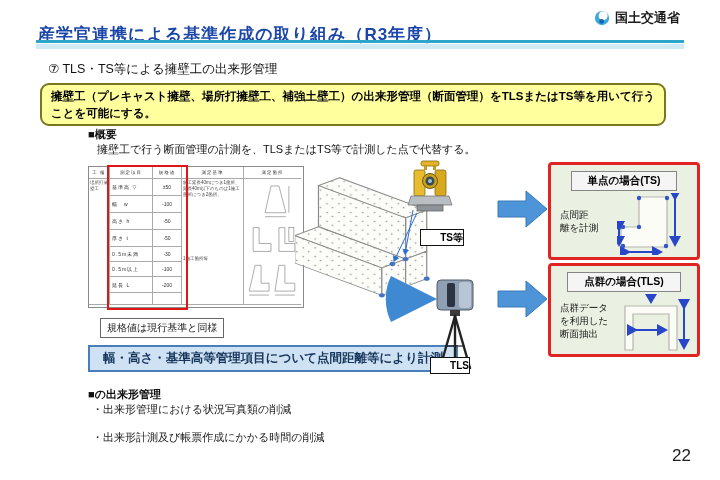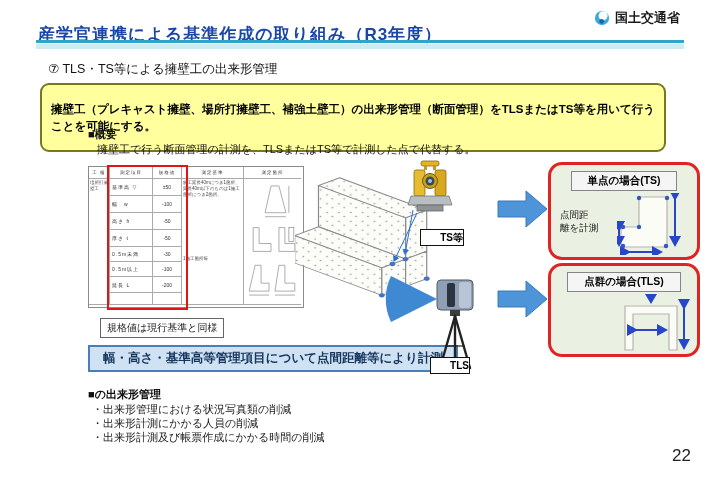--- a/index.html
+++ b/index.html
@@ -7,21 +7,21 @@
          font-family:"Liberation Sans","DejaVu Sans",sans-serif;color:#111;}
   
   .title{position:absolute;left:38px;top:23px;font-size:17px;font-weight:bold;color:#1a46a8;letter-spacing:1px;}
   .rule-teal{position:absolute;left:36px;top:40px;width:648px;height:3px;background:#2ea6cb;}
   .rule-band{position:absolute;left:36px;top:44px;width:648px;height:5px;background:#cfeaf5;}
   .agency{position:absolute;right:40px;top:9px;display:flex;align-items:center;gap:4px;}
   .agency-name{font-size:13px;font-weight:bold;color:#1a1a1a;}
   
   .sec-heading{position:absolute;left:48px;top:61px;font-size:12.5px;color:#111;}
   .policy-box{position:absolute;left:40px;top:83px;width:604px;background:#ffff9e;border:2px solid #77771f;
-              border-radius:9px;padding:16px 9px;font-size:11.5px;font-weight:bold;line-height:1.45;color:#000;}
+              border-radius:9px;padding:3px 9px;font-size:11.5px;font-weight:bold;line-height:1.45;color:#000;}
   .overview-label{position:absolute;left:88px;top:127px;font-size:11px;font-weight:bold;}
   .overview-text{position:absolute;left:97px;top:142px;font-size:11px;}
   
   .std-table{position:absolute;left:88px;top:166px;width:214px;height:140px;border:1px solid #8a8a8a;
              display:grid;grid-template-columns:21px 43px 29px 62px 57px;
              grid-template-rows:12px 17px 17px 17px 17px 15px 15px 16px 12px;background:#fff;}
   .std-table .cell{border-right:1px solid #aaa;border-bottom:1px solid #aaa;font-size:5px;color:#333;
                    display:flex;align-items:center;justify-content:center;overflow:hidden;}
   .std-table .hdr{font-size:4.5px;letter-spacing:1px;}
   .std-table .item{justify-content:flex-start;padding-left:2px;letter-spacing:1px;}
@@ -32,21 +32,21 @@
   .std-note{position:absolute;left:100px;top:318px;border:1px solid #666;background:#fff;
             font-size:10px;padding:2px 6px;color:#222;}
   .measure-note{position:absolute;left:88px;top:345px;width:366px;background:#cfe2f3;border:2px solid #4a7ebb;
                 font-size:12.5px;font-weight:bold;color:#17365d;text-align:center;padding:3px 0;}
   
   .inst-label{position:absolute;border:1.5px solid #111;background:#fff;font-size:10px;font-weight:bold;
               text-align:right;color:#000;}
   .ts-label{left:420px;top:229px;width:42px;height:15px;line-height:15px;}
   .tls-label{left:430px;top:357px;width:38px;height:15px;line-height:15px;}
   
-  .panel{position:absolute;left:548px;width:146px;border:3px solid #e02424;border-radius:14px;background:#eaf0e2;}
+  .panel{position:absolute;left:548px;width:146px;border:3px solid #e02424;border-radius:4px;background:#eaf0e2;}
   .panel-ts{top:162px;height:92px;}
   .panel-tls{top:263px;height:88px;}
   .panel-header{margin:6px auto 0;background:#f5f5f5;border:1px solid #858585;font-size:10.5px;font-weight:bold;
                 text-align:center;padding:2px 0;color:#000;}
   .panel-caption{position:absolute;font-size:9.5px;line-height:1.35;color:#111;}
   .panel-diagram{position:absolute;}
   
   .effects-label{position:absolute;left:88px;top:387px;font-size:11px;font-weight:bold;}
   .effect-item{position:absolute;left:92px;font-size:11px;color:#1a1a1a;}
   .page-number{position:absolute;left:672px;top:446px;font-size:17px;color:#222;text-align:center;}
@@ -224,29 +224,33 @@
         <circle cx="6" cy="34" r="2.2"></circle>
           <circle cx="22" cy="34" r="2.2"></circle>
         <circle cx="6" cy="53" r="2.2"></circle>
           <circle cx="49" cy="53" r="2.2"></circle>
       </g>
     </svg>
   </div>
 
   <div class="panel panel-tls">
     <div class="panel-header" style="width:112px;">点群の場合(TLS)</div>
+    <div class="panel-caption" style="left:9px;top:36px;">
+      <div>点群データ</div>
+      <div>を利用した</div>
+      <div>断面抽出</div>
+    </div>
     <svg class="panel-diagram" style="right:4px;top:26px;" width="80" height="60" viewBox="0 0 80 60">
       <path d="M12,58 V14 H64 V58 H56 V22 H20 V58 Z" fill="#fcfcf6" stroke="#b5b5ae" stroke-width="1.2"></path>
       <polygon points="32,2 44,2 38,12" fill="#2746c8"></polygon>
       <g stroke="#2746c8" stroke-width="2" marker-start="url(#dblhead)" marker-end="url(#dblhead)">
         <line x1="23" y1="38" x2="53" y2="38"></line>
         <line x1="71" y1="16" x2="71" y2="56"></line>
       </g>
     </svg>
   </div>
 
   <div class="effects-label">■の出来形管理</div>
   <div class="effect-item" style="top:402px;">・出来形管理における状況写真類の削減</div>
-  <div class="effect-item" style="top:416px;">・出来形計測にかかる人員の削減</div>
   <div class="effect-item" style="top:430px;">・出来形計測及び帳票作成にかかる時間の削減</div>
 
   <div class="page-number">22</div>
 </div>
 
 </body></html>

